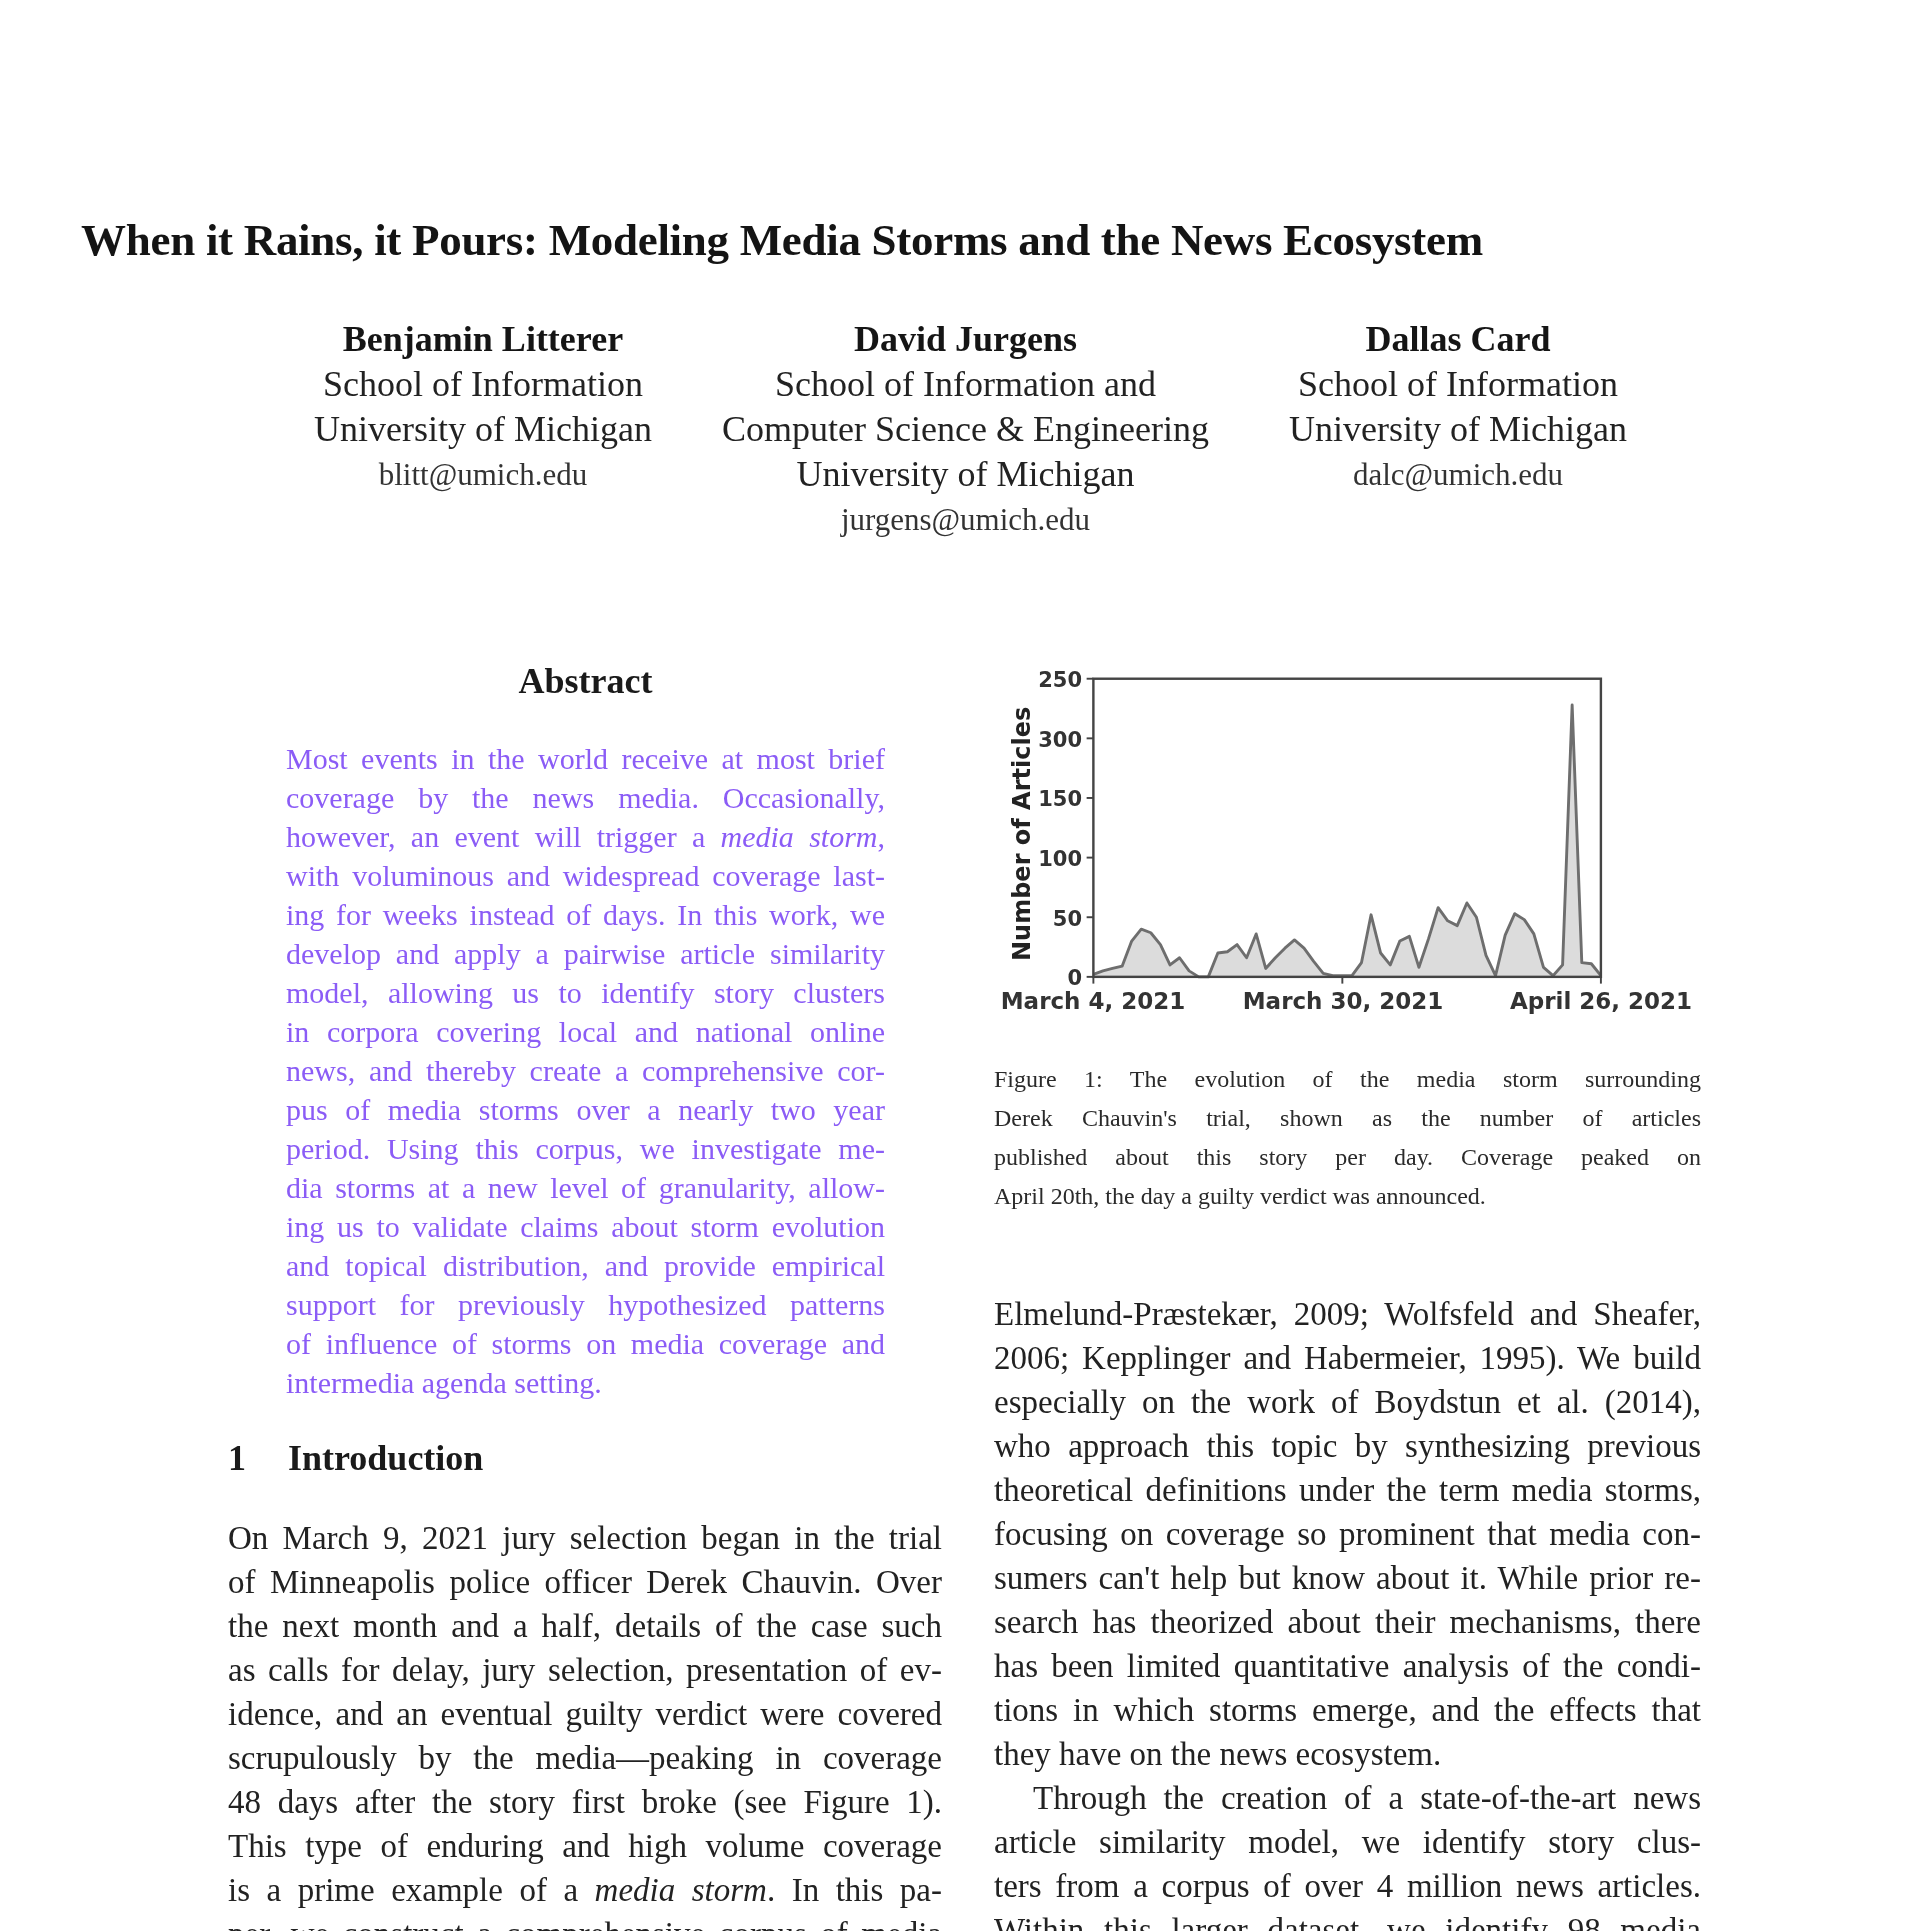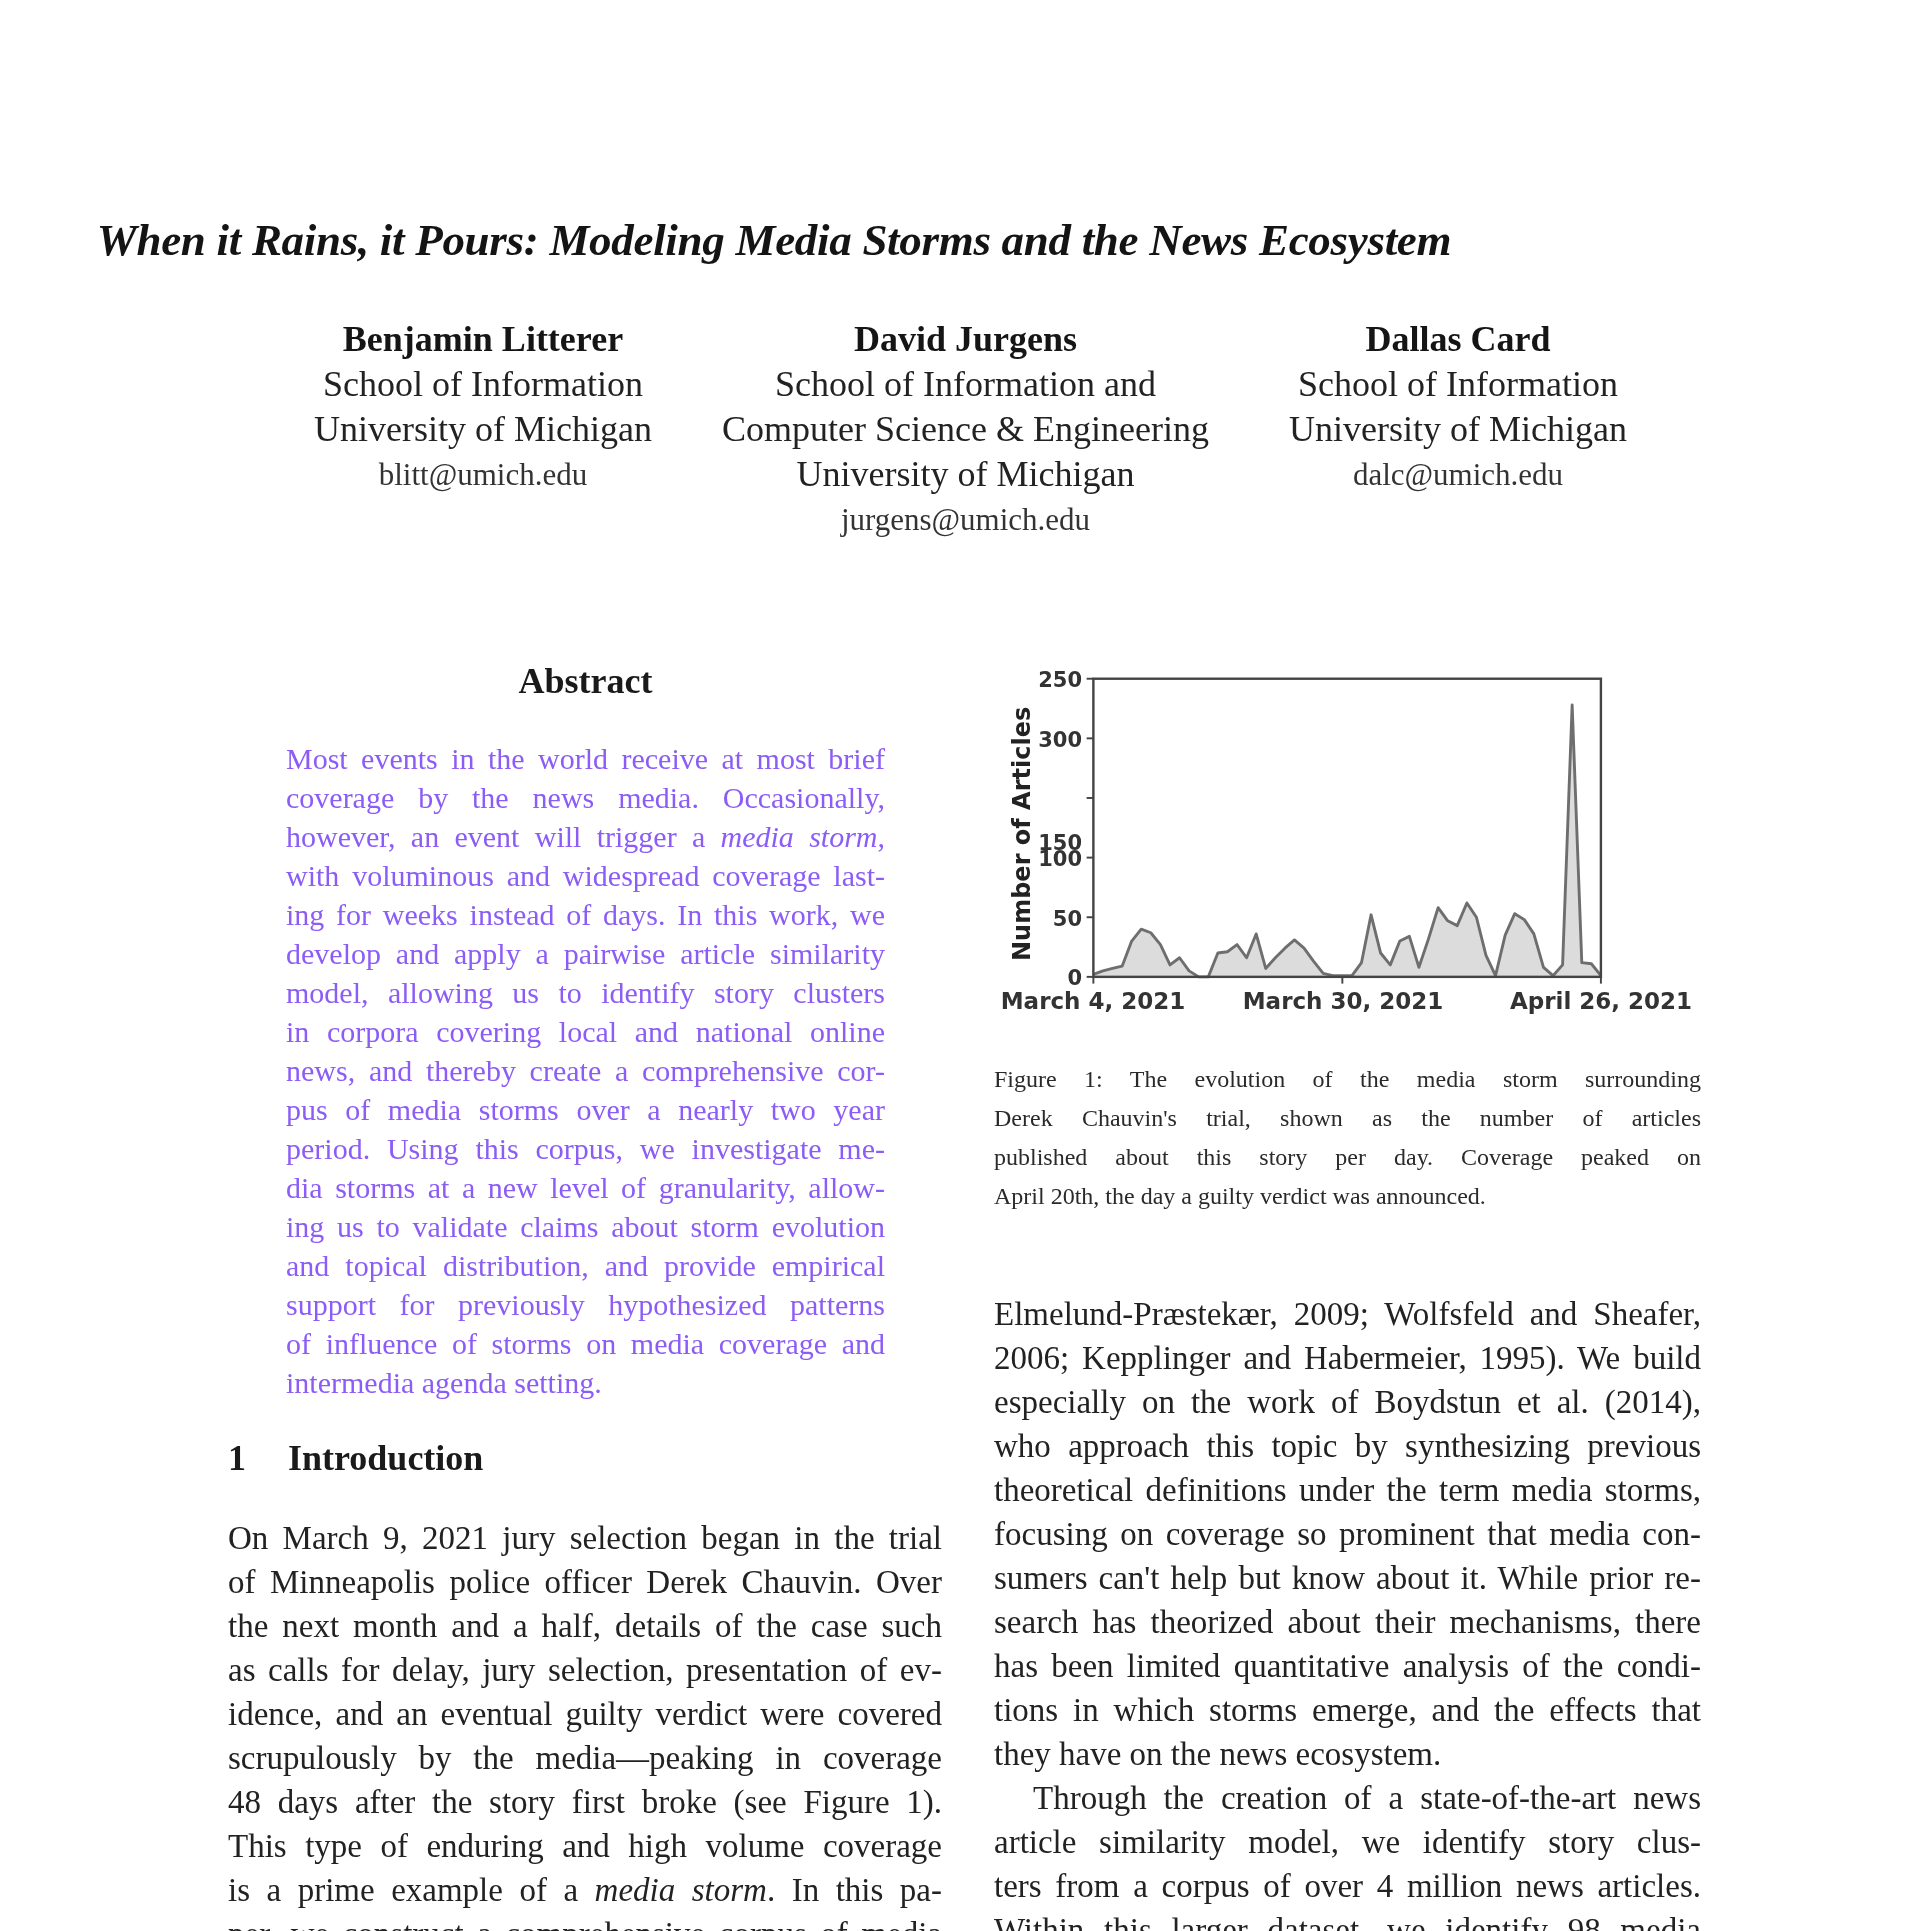--- a/index.html
+++ b/index.html
@@ -1,20 +1,20 @@
 <!DOCTYPE html>
 <html><head>
 <meta charset="utf-8">
 <style>
   html, body { margin:0; padding:0; background:#ffffff; }
   body { width:1931px; height:1931px; position:relative; overflow:hidden;
          font-family:"Liberation Serif","DejaVu Serif",serif; color:#1a1a1a; }
   .abs { position:absolute; }
-  .title { left:0; width:1548px; top:214px; text-align:center; font-weight:bold;
-           font-size:45px; letter-spacing:-0.3px; color:#141414;font-style:italic; }
+  .title { left:8px; width:1548px; top:214px; text-align:center; font-weight:bold;
+           font-size:45px; letter-spacing:-0.3px; color:#141414; }
   .authors { left:290px; top:317px; width:1371px; display:flex; justify-content:space-between; }
   .author { text-align:center; font-size:36px; line-height:45px; white-space:nowrap; color:#222; }
   .author .name { font-weight:bold; color:#151515; }
   .author .email { font-family:Liberation Serif, serif; font-size:31px; color:#333; }
   .author-1 { width:386px; }
   .author-2 { width:541px; }
   .author-3 { width:406px; }
   .abstract-head { left:286px; width:599px; top:660px; text-align:center; font-weight:bold; font-size:36px; }
   .abstract { left:286px; top:739px; width:599px; font-size:30px; line-height:39px; text-align:justify; color:#8b5cf6; }
   .abstract .line { display:block; white-space:nowrap; text-align-last:justify; }
@@ -113,21 +113,21 @@
       <line x1="96" x2="103" y1="136.6" y2="136.6" stroke="#444" stroke-width="2"></line>
       <line x1="96" x2="103" y1="74.79999999999998" y2="74.79999999999998" stroke="#444" stroke-width="2"></line>
       <line x1="96" x2="103" y1="13" y2="13" stroke="#444" stroke-width="2"></line>
       <line x1="103" x2="103" y1="322" y2="329" stroke="#444" stroke-width="2"></line>
       <line x1="361.0377358490566" x2="361.0377358490566" y1="322" y2="329" stroke="#444" stroke-width="2"></line>
       <line x1="629" x2="629" y1="322" y2="329" stroke="#444" stroke-width="2"></line>
     </svg>
     <div class="tick-y" style="left: 40px; top: 300px;">0</div>
     <div class="tick-y" style="left: 40px; top: 241px;">50</div>
     <div class="tick-y" style="left: 40px; top: 181px;">100</div>
-    <div class="tick-y" style="left: 40px; top: 121px; margin-top: 44px;">150</div>
+    <div class="tick-y" style="left: 40px; top: 121px;">150</div>
     <div class="tick-y" style="left: 40px; top: 62px;">300</div>
     <div class="tick-y" style="left: 40px; top: 1.9px;">250</div>
     <div class="tick-x" style="left: 99px; top: 322px;">March 4, 2021</div>
     <div class="tick-x" style="left: 349px; top: 322px;">March 30, 2021</div>
     <div class="tick-x" style="left: 607px; top: 322px;">April 26, 2021</div>
     <div class="ylabel" style="left: 13.5px; top: 295px;">Number of Articles</div>
   </div>
 <div class="abs caption" id="caption">
     <span class="line">Figure 1: The evolution of the media storm surrounding</span>
     <span class="line">Derek Chauvin's trial, shown as the number of articles</span>

